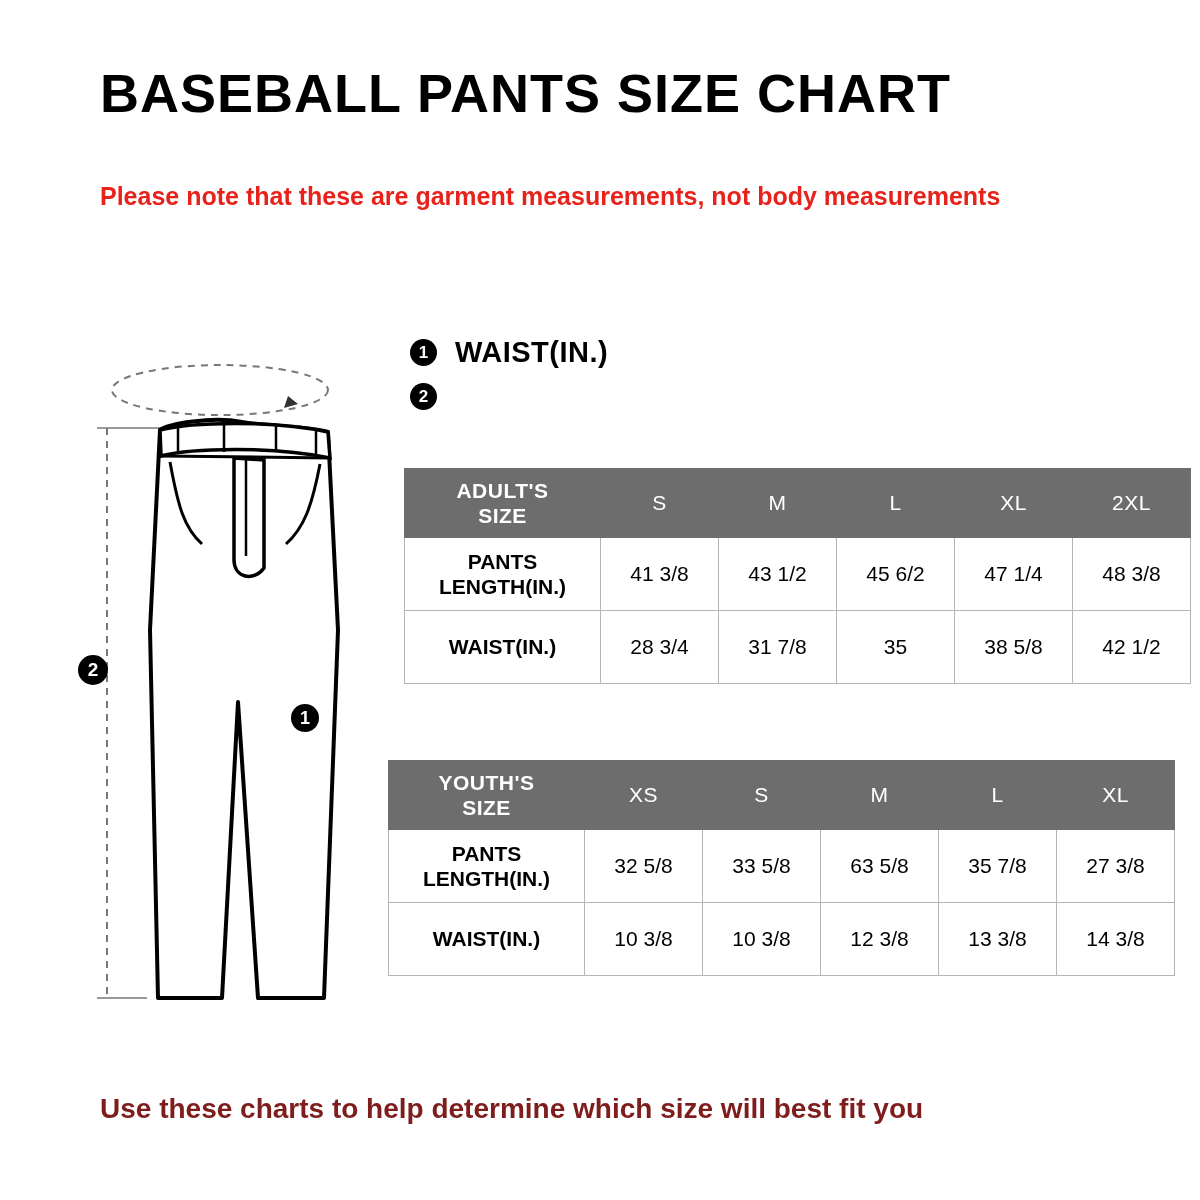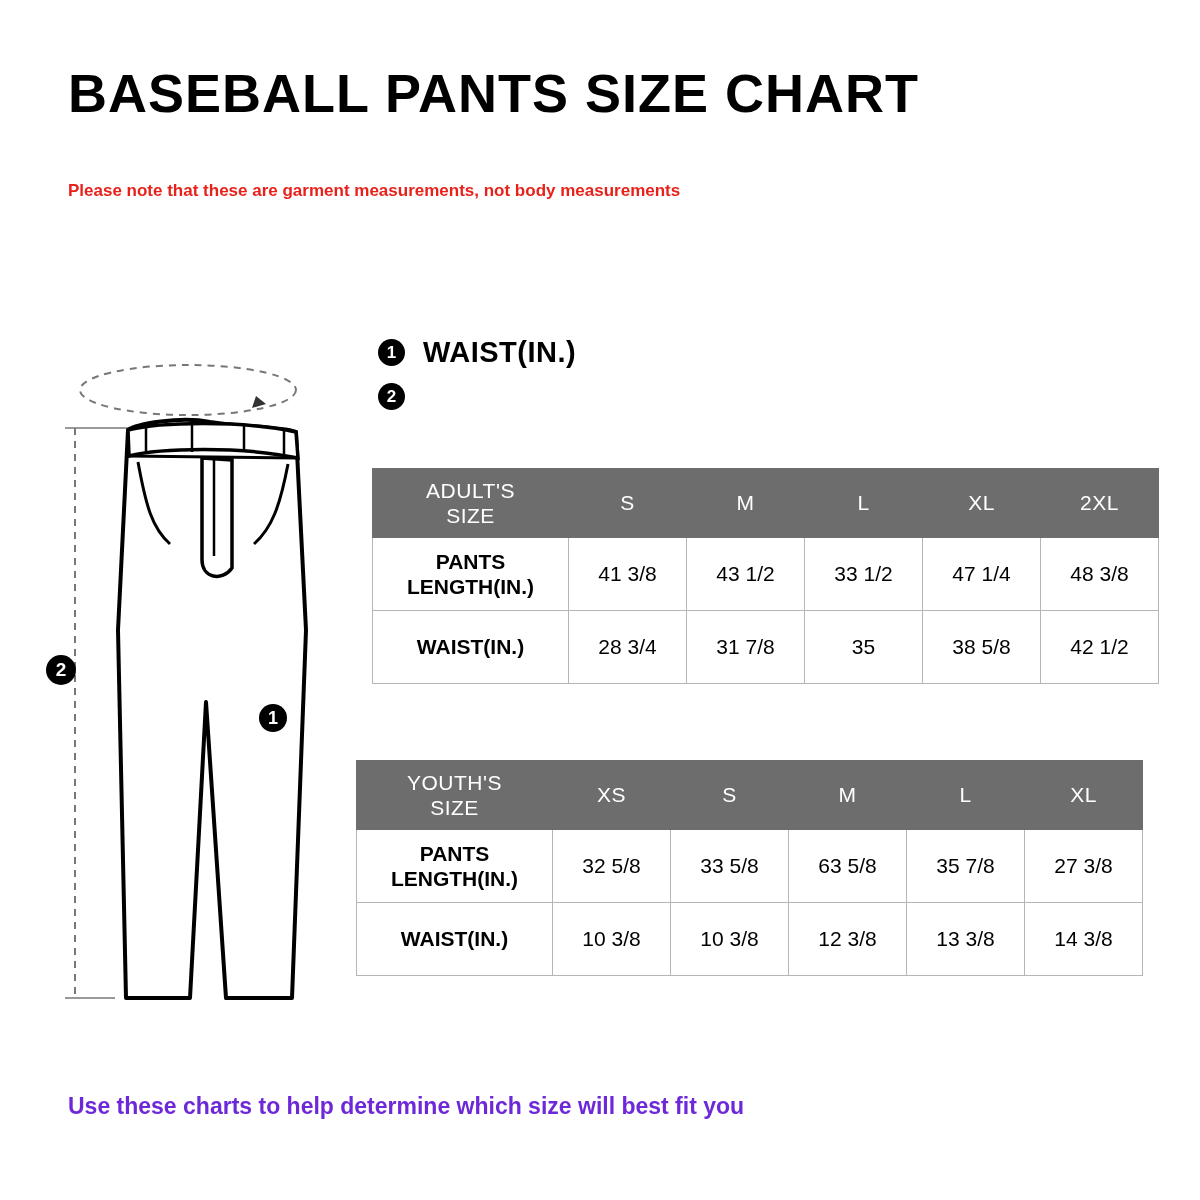--- a/index.html
+++ b/index.html
@@ -13,52 +13,53 @@
     font-family: "Liberation Sans", sans-serif;
     color: #000;
     position: relative;
     overflow: hidden;
   }
 
   .page {
     position: relative;
     width: 1096px;
     height: 1200px;
+    margin-left: 32px;
   }
 
   .title {
     position: absolute;
     left: 68px;
     top: 62px;
     font-size: 54px;
     font-weight: bold;
     letter-spacing: 1px;
     color: #000;
     white-space: nowrap;
   }
 
   .note {
     position: absolute;
     left: 68px;
     top: 180px;
     width: 960px;
-    font-size: 17px;
+    font-size: 25px;
     font-weight: bold;
     line-height: 1.35;
     color: #e8221b;
   }
 
   .footer-note {
     position: absolute;
     left: 68px;
     top: 1093px;
     width: 1070px;
-    font-size: 23px;
-    font-weight: bold;
-    color: #6d28d9;
+    font-size: 28px;
+    font-weight: bold;
+    color: #7f1d1d;
   }
 
   
   .legend {
     position: absolute;
     left: 378px;
     top: 336px;
   }
   .legend-row {
     display: flex;
@@ -102,21 +103,21 @@
   }
   .size-table thead th {
     background: #6d6d6d;
     color: #ffffff;
     border: 1px solid #6d6d6d;
     font-weight: normal;
     height: 66px;
     letter-spacing: 0.5px;
   }
   .size-table thead th.corner {
-    font-weight: normal;
+    font-weight: bold;
     line-height: 1.2;
   }
   .size-table tbody td {
     height: 70px;
     color: #000;
   }
   .size-table tbody td.rowhead {
     font-weight: bold;
     line-height: 1.2;
     text-align: center;
@@ -248,21 +249,21 @@
       </tr>
     </thead>
     <tbody>
       <tr>
         <td class="rowhead">
           <div>PANTS</div>
           <div>LENGTH(IN.)</div>
         </td>
         <td>41 3/8</td>
         <td>43 1/2</td>
-        <td>33 1/2</td>
+        <td>45 6/2</td>
         <td>47 1/4</td>
         <td>48 3/8</td>
       </tr>
       <tr>
         <td class="rowhead">
           <div>WAIST(IN.)</div>
         </td>
         <td>28 3/4</td>
         <td>31 7/8</td>
         <td>35</td>

